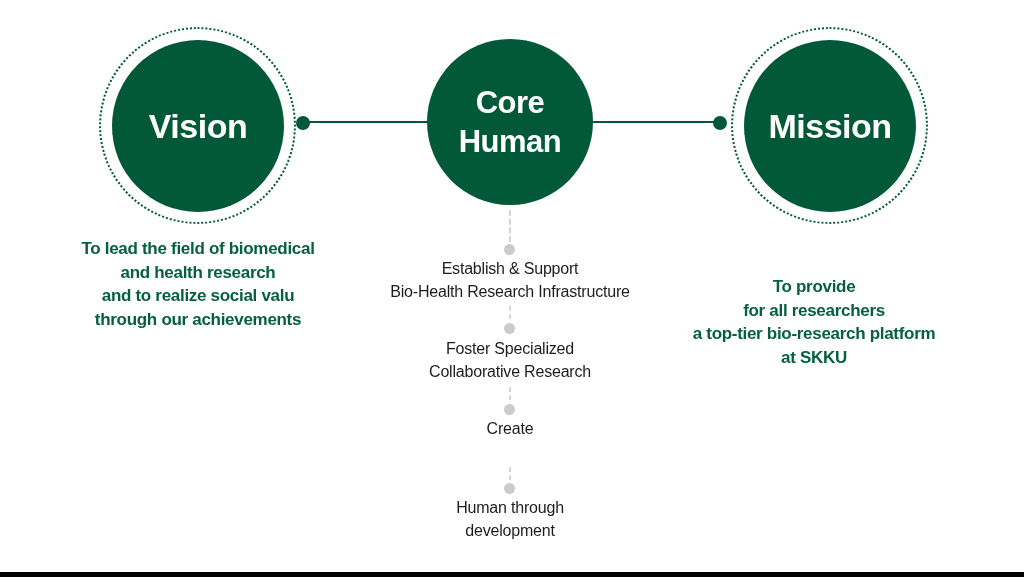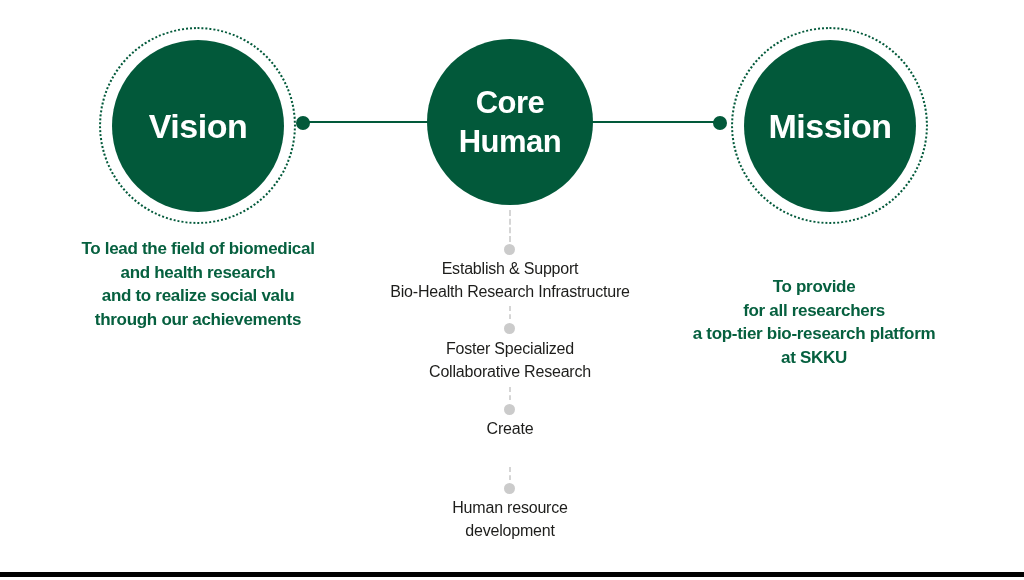--- a/index.html
+++ b/index.html
@@ -129,19 +129,19 @@
 
   <div class="t-dash" style="top:387px;height:13px;"></div>
   <div class="t-dot" style="top:404px;"></div>
   <div class="t-text" style="top:418px;">
     <span>Create</span>
   </div>
 
   <div class="t-dash" style="top:467px;height:13px;"></div>
   <div class="t-dot" style="top:483px;"></div>
   <div class="t-text" style="top:497px;">
-    <span>Human resource</span>
+    <span>Human through</span>
     <span>development</span>
   </div>
 
   <div class="bottom-bar"></div>
 
 </div>
 
 </body></html>

